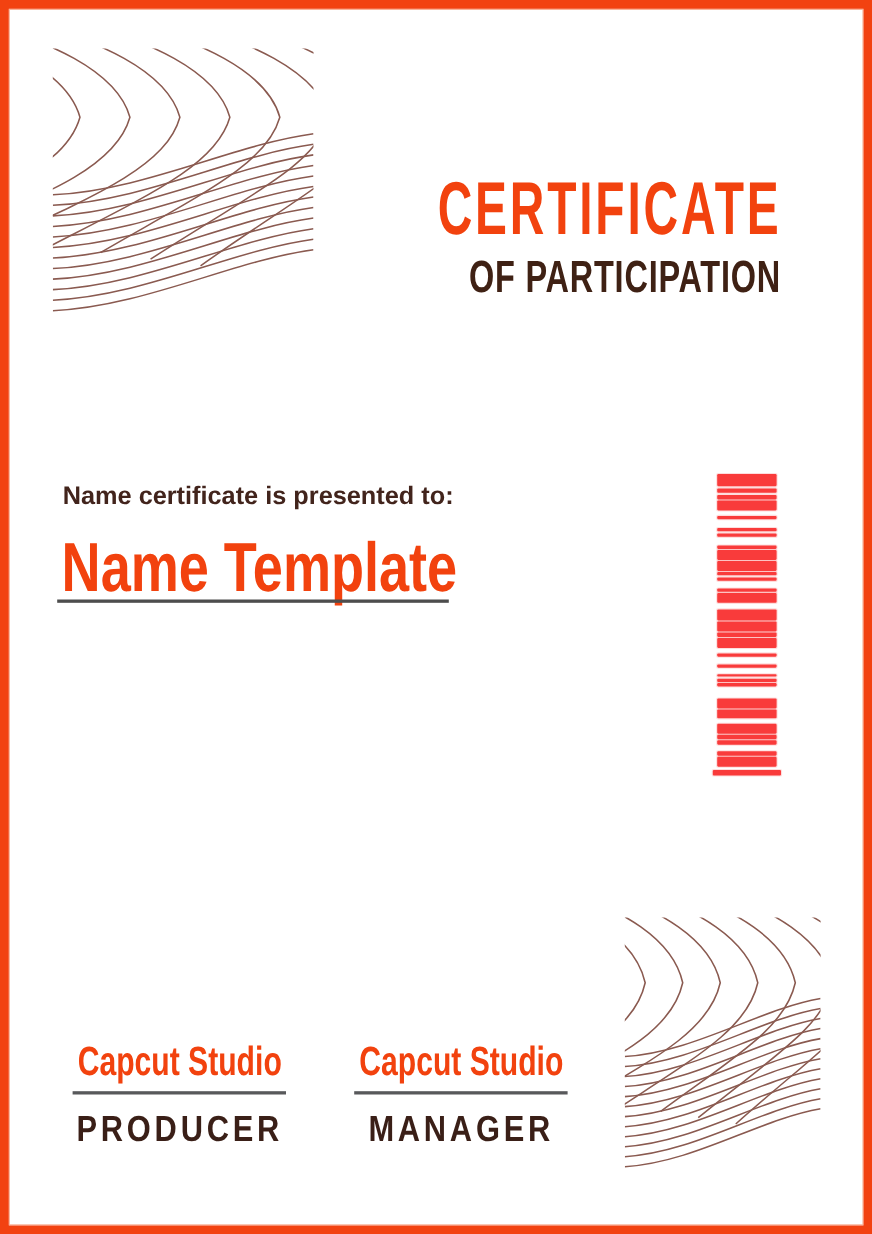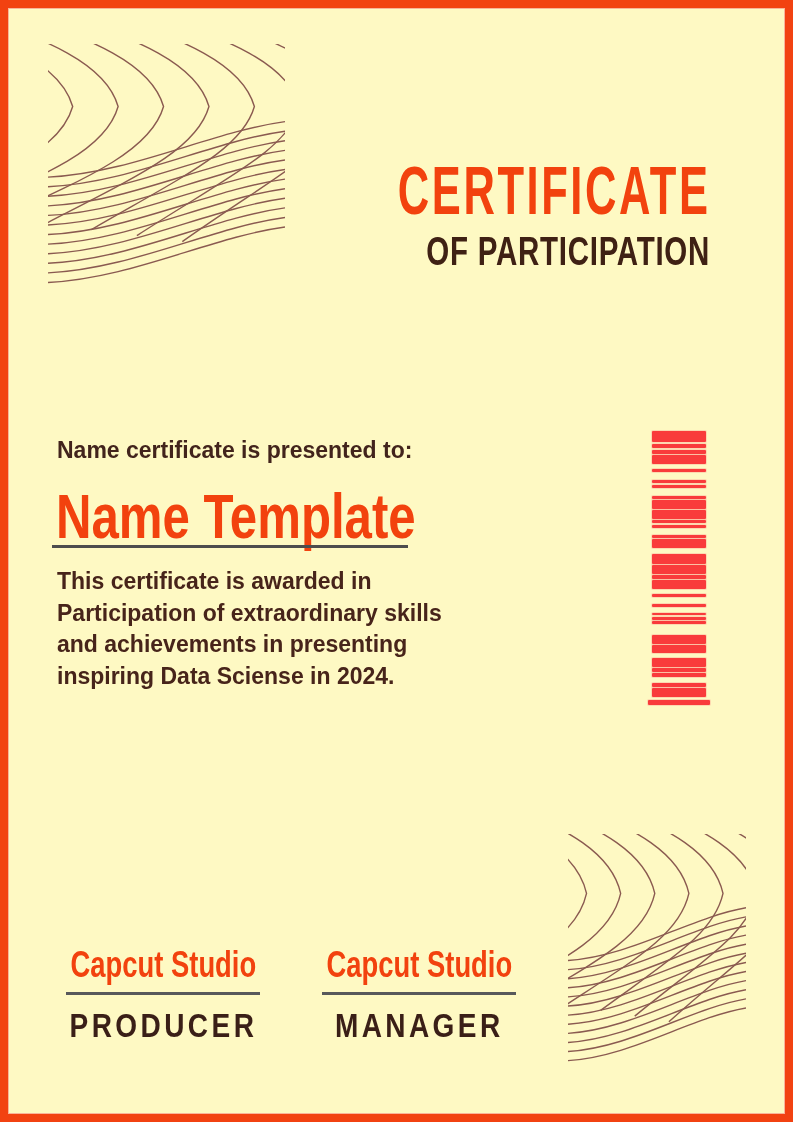--- a/index.html
+++ b/index.html
@@ -4,21 +4,21 @@
 <style>
   * { margin: 0; padding: 0; box-sizing: border-box; }
   html, body { background: #e8e8e8; }
   body { font-family: "Liberation Sans", sans-serif; }
 
   .page {
     position: relative;
     width: 793px;
     height: 1122px;
     margin: 0 auto;
-    background: #fef9c3;
+    background: #ffffff;
     border: 8px solid #f24211;
     box-shadow: inset 0 0 0 1px #f9b49a;
     overflow: hidden;
   }
 
   
   .contour { position: absolute; }
   .contour path {
     fill: none;
     stroke: #8a5a50;
@@ -189,24 +189,20 @@
   </svg>
 
   <div class="header">
     <div class="title">CERTIFICATE</div>
     <div class="subtitle">OF PARTICIPATION</div>
   </div>
 
   <div class="intro">Name certificate is presented to:</div>
   <div class="recipient-name">Name Template</div>
   <div class="name-underline"></div>
-  <div class="description">This certificate is awarded in
-Participation of extraordinary skills
-and achievements in presenting
-inspiring Data Sciense in 2024.</div>
 
   <div class="barcode">
       <div class="bar" style="height: 11px; margin-bottom: 2px; background: rgb(249, 59, 59);"></div>
       <div class="bar" style="height: 4px; margin-bottom: 2px; background: rgb(249, 59, 59);"></div>
       <div class="bar" style="height: 4px; margin-bottom: 1px; background: rgb(249, 59, 59);"></div>
       <div class="bar" style="height: 9px; margin-bottom: 5px; background: rgb(249, 59, 59);"></div>
       <div class="bar" style="height: 3px; margin-bottom: 8px; background: rgb(249, 59, 59);"></div>
       <div class="bar" style="height: 3px; margin-bottom: 2px; background: rgb(249, 59, 59);"></div>
       <div class="bar" style="height: 3px; margin-bottom: 8px; background: rgb(249, 59, 59);"></div>
       <div class="bar" style="height: 3px; margin-bottom: 1px; background: rgb(249, 59, 59);"></div>

